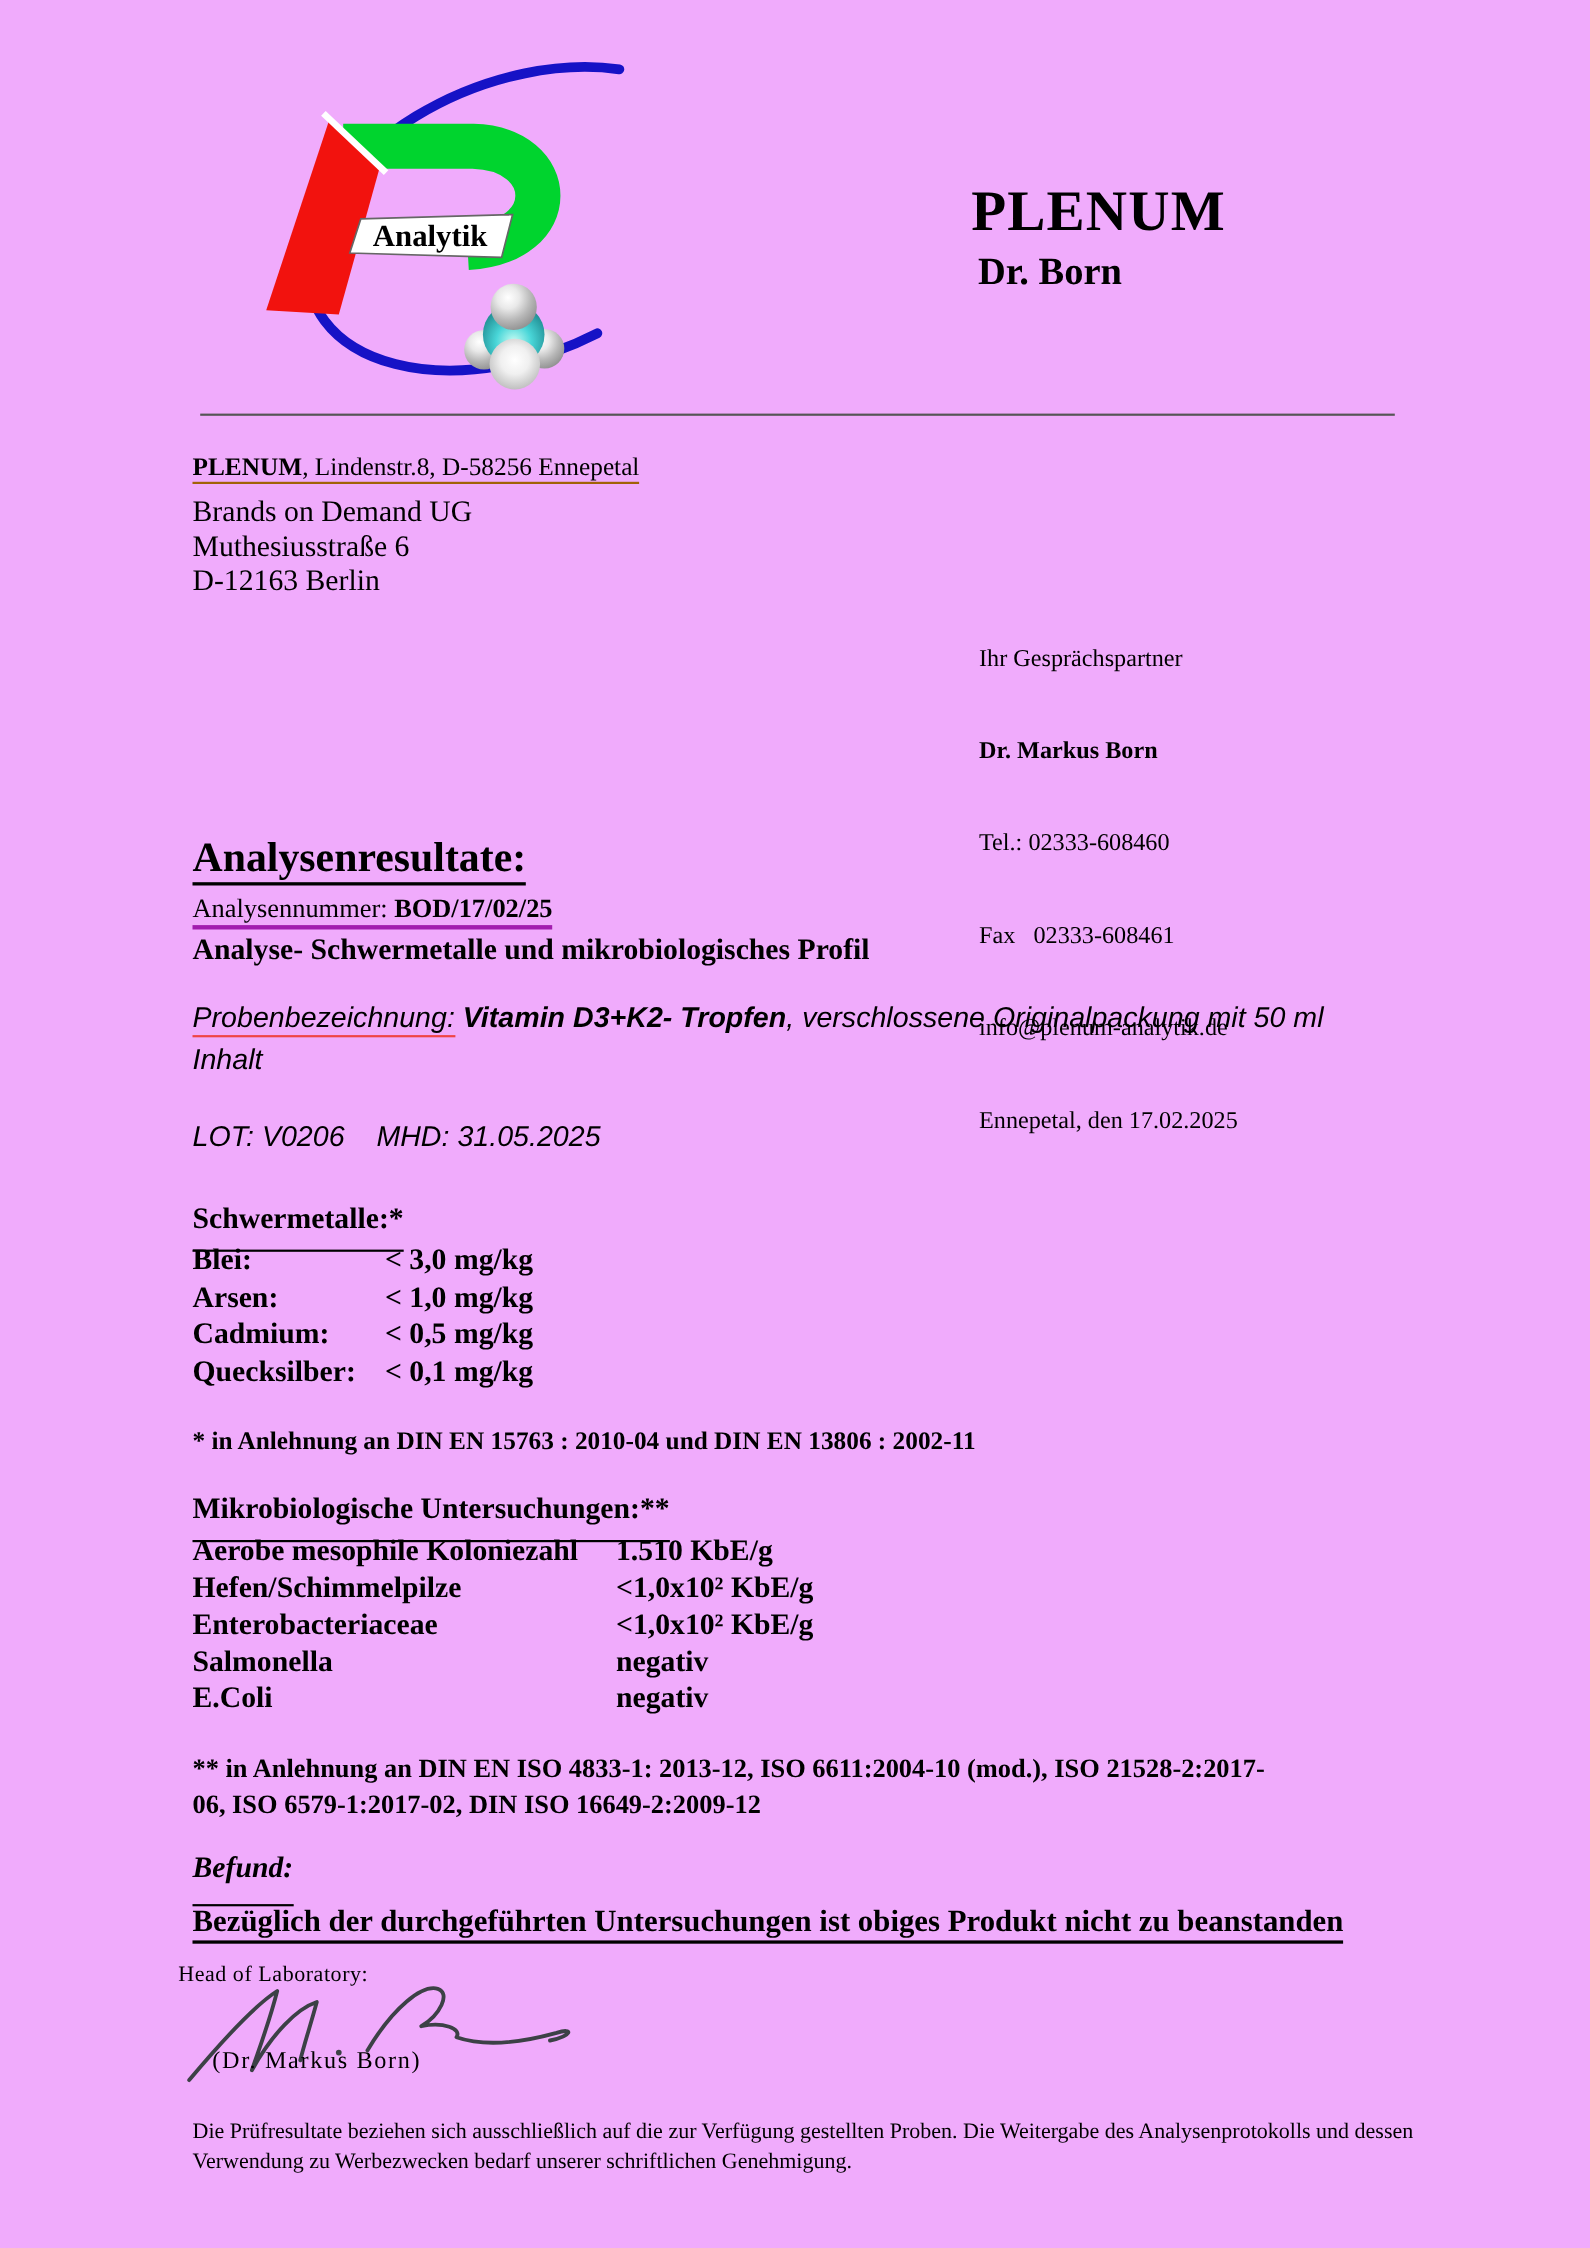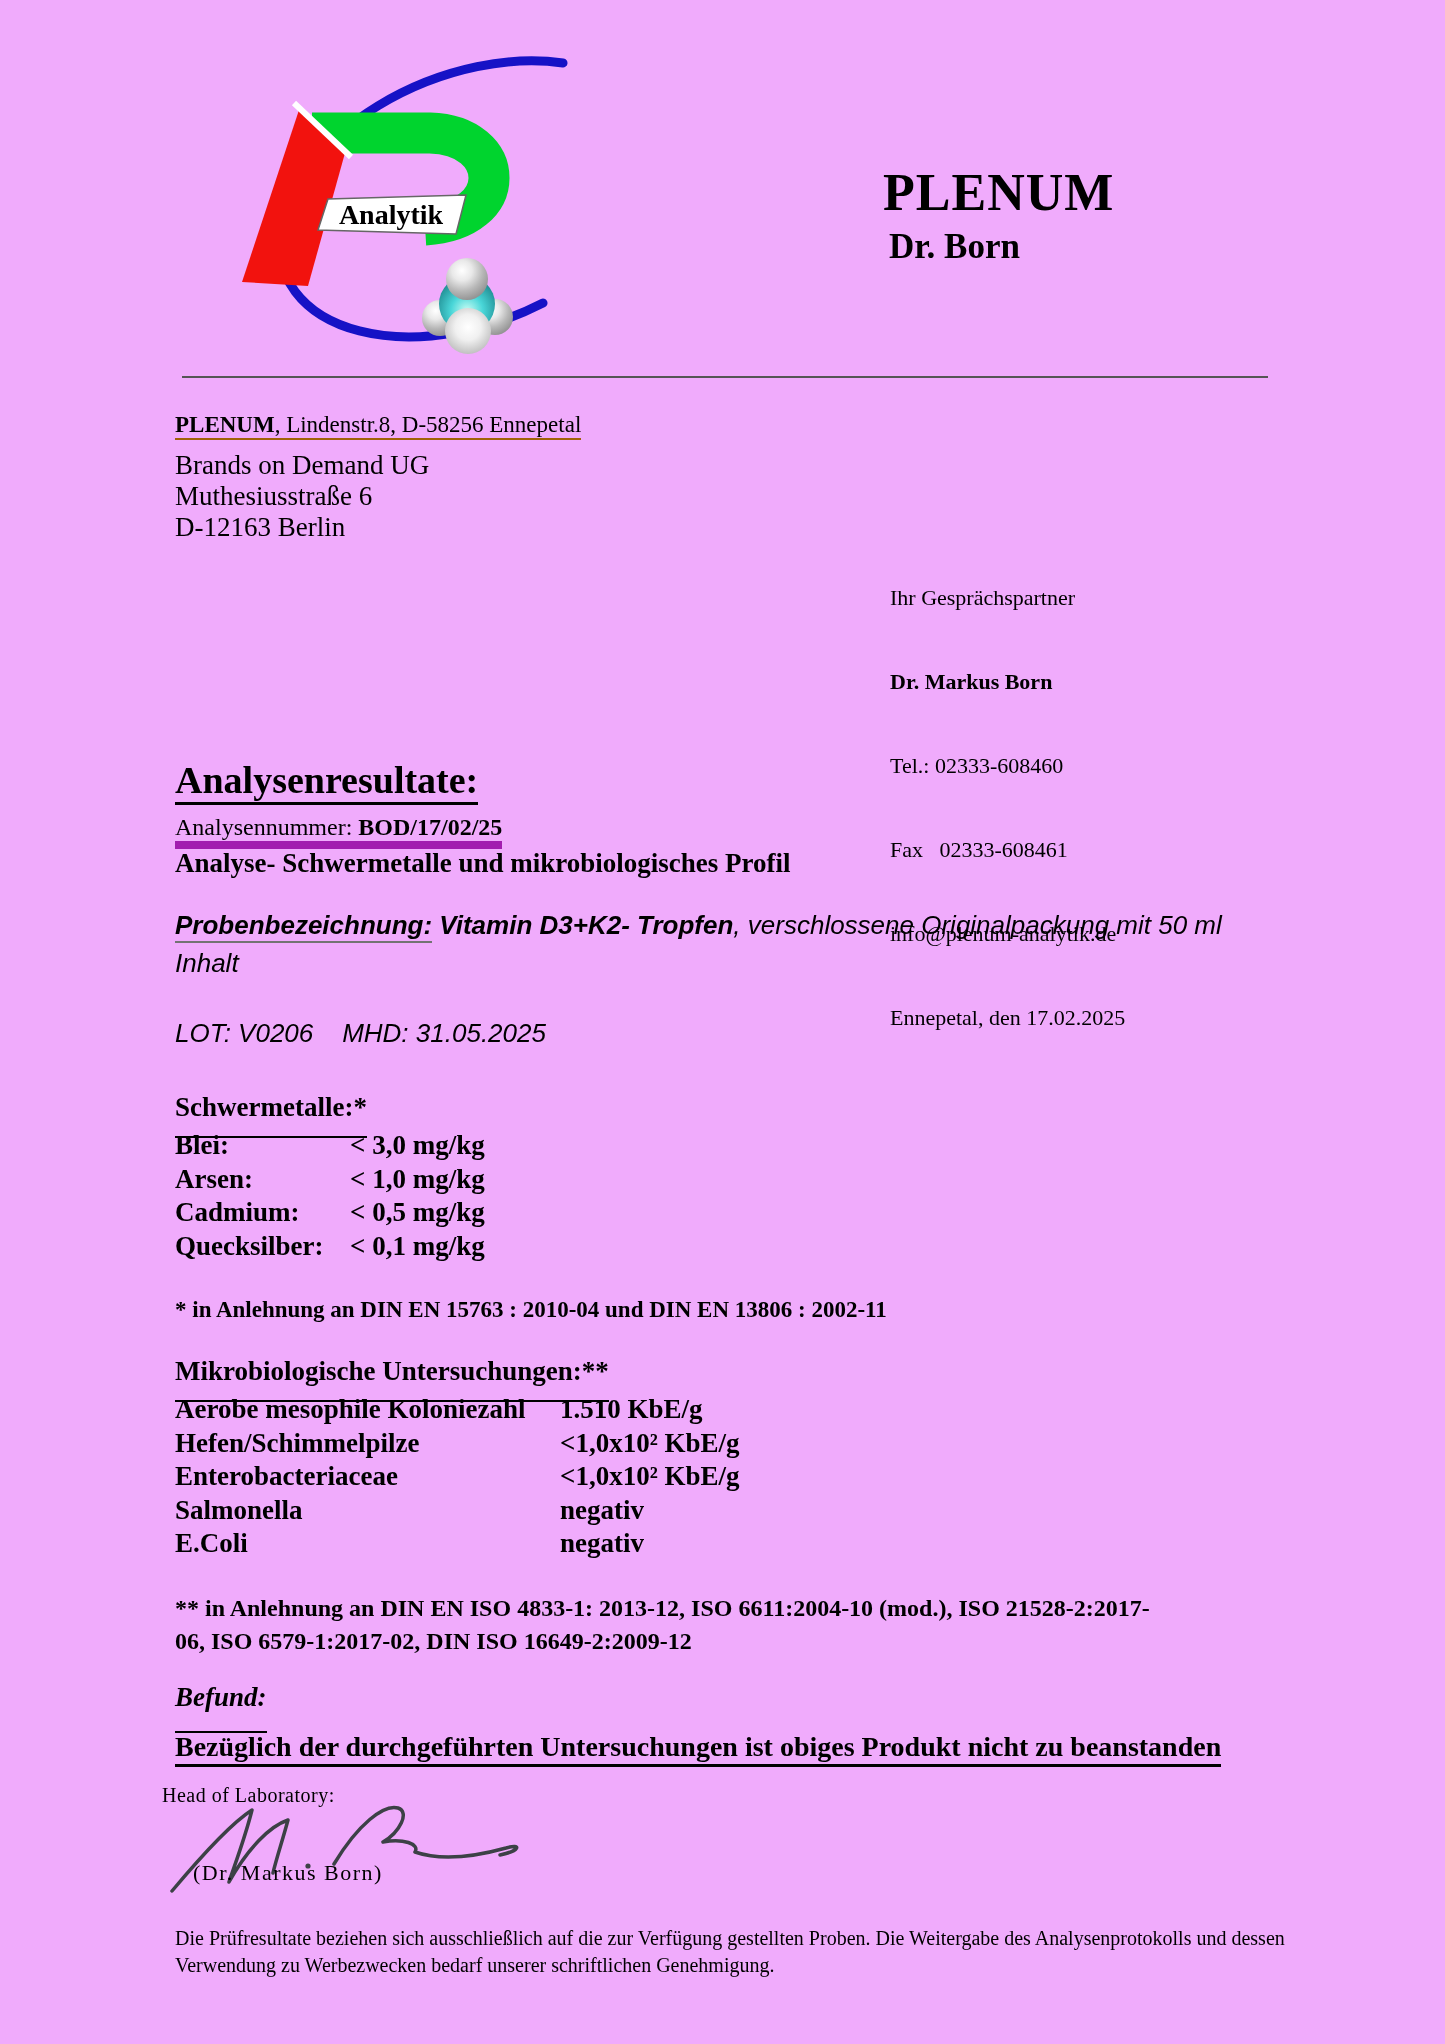--- a/index.html
+++ b/index.html
@@ -20,28 +20,28 @@
   .sender-inner { border-bottom:2px solid #a16207; padding-bottom:1px; }
   .sender-name { font-weight:bold; }
   .recipient { position:absolute; left:175px; top:450px; font-size:27px; line-height:31px; }
   .contact { position:absolute; left:890px; top:528px; font-size:22px; line-height:28px; white-space:pre; }
   .contact-name { font-weight:bold; }
 
   
   .results-title { position:absolute; left:175px; top:758px; font-size:38px; font-weight:bold; }
   .results-title span { border-bottom:3px solid #000; padding-bottom:1px; }
   .analysis-number { position:absolute; left:175px; top:814px; font-size:24px; }
-  .analysis-number .wrap { border-bottom:8px solid #a21caf; padding-bottom:1px; }
+  .analysis-number .wrap { border-bottom:4px solid #a21caf; padding-bottom:1px; }
   .analysis-number .num { font-weight:bold; }
   .analysis-type { position:absolute; left:175px; top:848px; font-size:27px; font-weight:bold; }
 
   .sample { position:absolute; left:175px; top:906px; font-size:26px; line-height:38px;
             font-family:"Liberation Sans", sans-serif; font-style:italic; }
   .sample .l1 { white-space:nowrap; }
-  .sample-label { font-weight:bold; border-bottom:2px solid #737373; padding-bottom:1px; }
+  .sample-label { font-weight:normal; border-bottom:2px solid #ef4444; padding-bottom:1px; }
   .sample-product { font-weight:bold; }
   .lot { position:absolute; left:175px; top:1018px; font-size:26px; white-space:pre;
          font-family:"Liberation Sans", sans-serif; font-style:italic; }
 
   
   .sec-heading { font-size:27px; font-weight:bold; position:absolute; left:175px; }
   .sec-heading span { border-bottom:2.5px solid #000; padding-bottom:14px; }
   .metals-heading { top:1092px; }
   .metals-table { position:absolute; left:175px; top:1130px; font-size:27px; font-weight:bold; }
   .metals-table .trow { position:relative; height:33.5px; width:560px; }

